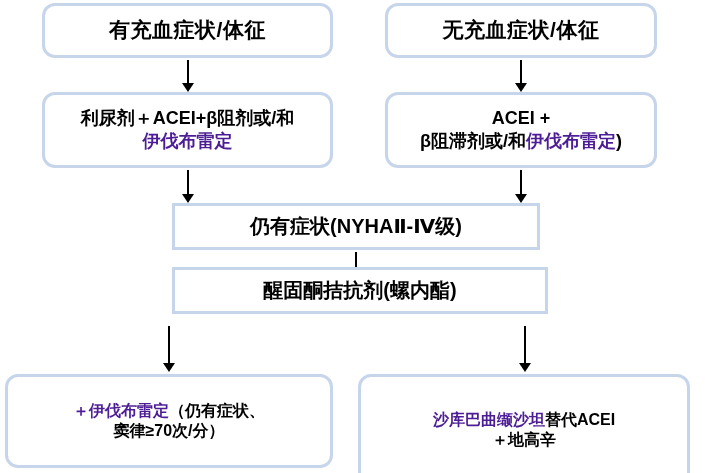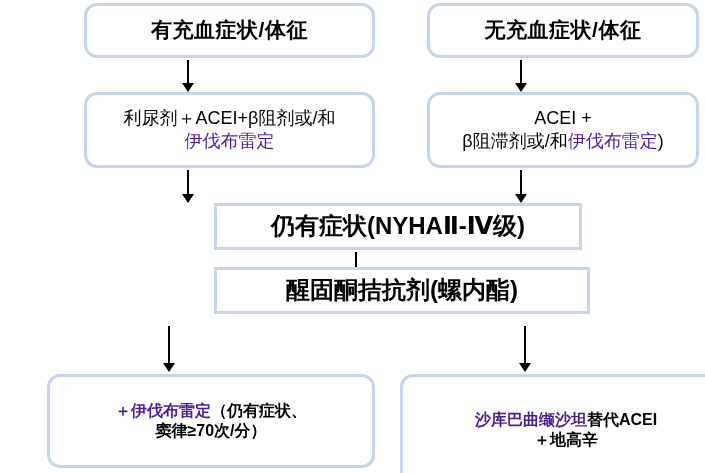--- a/index.html
+++ b/index.html
@@ -21,38 +21,37 @@
     position: absolute;
     box-sizing: border-box;
     border: 3px solid #c7d5ea;
     background: #ffffff;
     display: flex;
     align-items: center;
     justify-content: center;
     text-align: center;
     color: #000000;
     line-height: 1.28;
-    margin-left: 42px;
   }
   .box.round { border-radius: 13px; }
   .box.square { border-radius: 0; }
 
   .box .txt {
     display: block;
     width: 100%;
     padding: 0 6px;
     box-sizing: border-box;
   }
 
   .red { color: #4c1d95; }
 
   
   .t-title  { font-size: 21px; font-weight: 700; letter-spacing: .5px; }
-  .t-med    { font-size: 18px; font-weight: 400; justify-content: center; }
-  .t-mid    { font-size: 24px; font-weight: 700; }
+  .t-med    { font-size: 18px; font-weight: 700; justify-content: center; }
+  .t-mid    { font-size: 20px; font-weight: 700; }
   .t-bottom { font-size: 16px; font-weight: 700; }
 
   
   .arrow {
     position: absolute;
     width: 14px;
     pointer-events: none;
   }
   .arrow .shaft {
     position: absolute;

